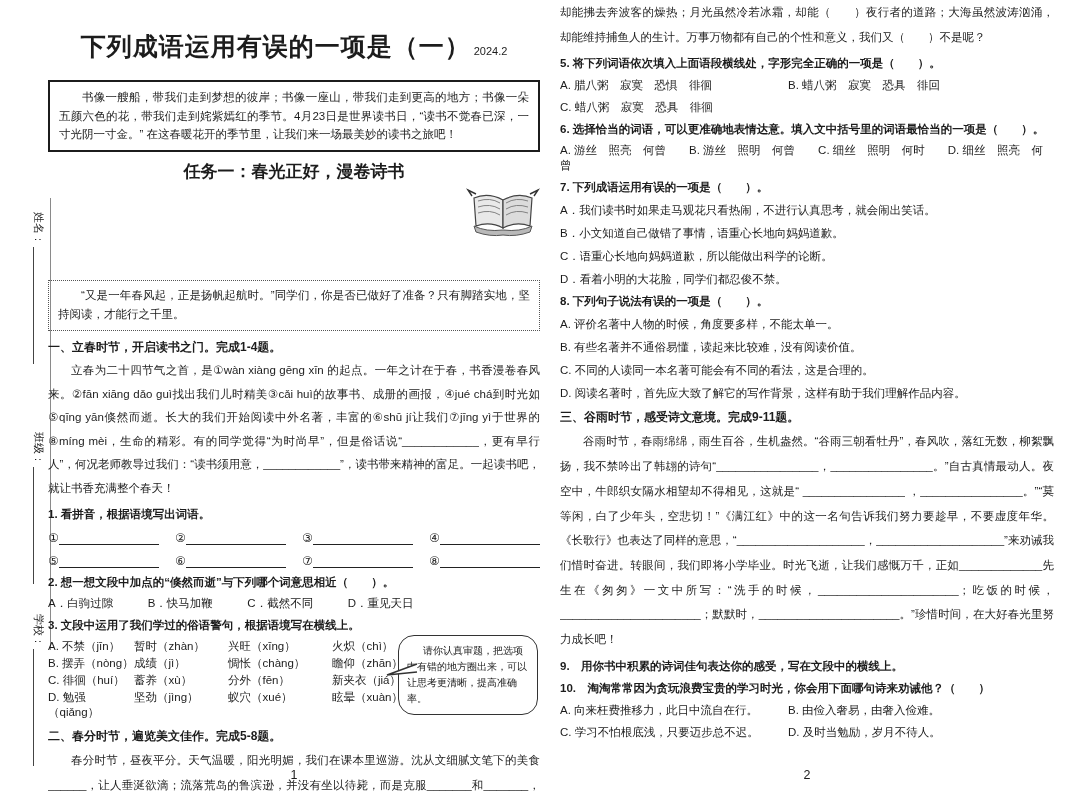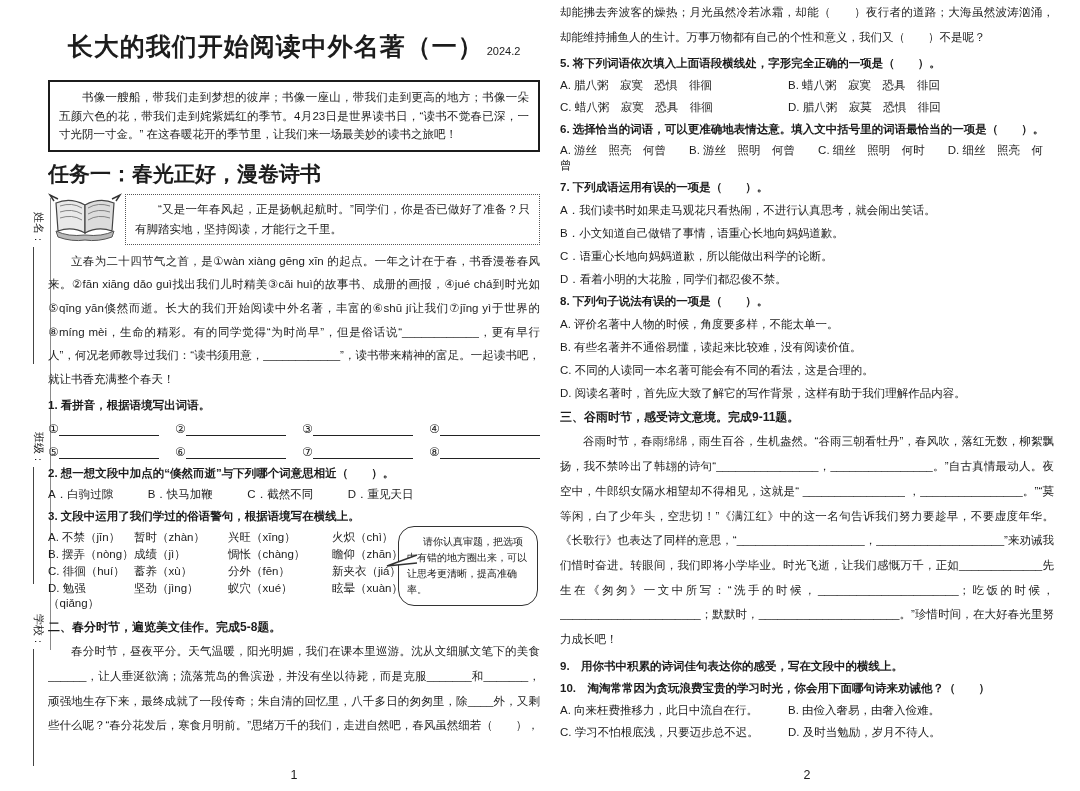--- a/index.html
+++ b/index.html
@@ -15,23 +15,23 @@
              transform-origin:left top;display:flex;align-items:flex-end;font-size:11px;}
   .side-item .sline{flex:1;border-bottom:1px solid #444;margin-bottom:2px;margin-left:2px;}
 
   .title-row{text-align:center;margin-top:30px;white-space:nowrap;}
   .doc-title{font-family:"Liberation Serif","DejaVu Serif",serif;font-size:25px;font-weight:700;letter-spacing:1px;}
   .doc-date{font-size:11px;margin-left:3px;}
 
   .intro-box{border:2.2px solid #1c1c1c;margin-top:17px;padding:6px 9px;font-size:11.5px;
              line-height:1.62;text-indent:2em;text-align:justify;}
 
-  .task-heading{font-size:21px;font-weight:700;margin:8px 0 5px;}
-
-  .quote-row{display:flex;align-items:center;gap:3px;}
+  .task-heading{text-align:center;font-size:17px;font-weight:700;margin:8px 0 5px;}
+
+  .quote-row{display:flex;align-items:flex-end;gap:18px;flex-direction:column;}
   .book-icon{flex:0 0 74px;}
   .quote-box{flex:1;border:1.6px dotted #555;padding:5px 9px;font-size:11.5px;line-height:1.7;
              text-indent:2em;text-align:justify;}
 
   .sec-heading{font-weight:700;font-size:12px;margin-top:8px;}
   .passage{font-size:11.5px;line-height:2.05;text-indent:2em;text-align:justify;margin:3px 0 0;}
   .passage.wide{line-height:2.15;}
 
   .q{font-size:11.5px;font-weight:700;margin-top:7px;}
   .opts-line{font-size:11.5px;margin-top:6px;}
@@ -69,40 +69,41 @@
     <span class="sline"></span>
   </div>
   <div class="side-item" style="top:614px">
     <span>学校：</span>
     <span class="sline"></span>
   </div>
 
   <div class="page page1">
 
     <div class="title-row">
-      <span class="doc-title">长大的我们开始阅读中外名著（一）</span><span class="doc-date">2024.2</span>
+      <span class="doc-title">下列成语运用有误的一项是（一）</span><span class="doc-date">2024.2</span>
     </div>
 
     <div class="intro-box">书像一艘船，带我们走到梦想的彼岸；书像一座山，带我们走到更高的地方；书像一朵五颜六色的花，带我们走到姹紫嫣红的季节。4月23日是世界读书日，“读书不觉春已深，一寸光阴一寸金。” 在这春暖花开的季节里，让我们来一场最美妙的读书之旅吧！</div>
 
     <div class="task-heading">任务一：春光正好，漫卷诗书</div>
 
     <div class="quote-row">
       <span class="book-icon">
         <svg width="74" height="50" viewBox="0 0 74 50">
           <path d="M8 38 Q20 44 37 42 Q54 44 66 38 L64 44 Q50 49 37 47 Q24 49 10 44 Z" fill="#b9b9b9" stroke="#555" stroke-width="1"></path>
           <path d="M37 12 Q22 4 8 10 L10 38 Q24 33 37 40 Z" fill="#e9e9e9" stroke="#444" stroke-width="1.2"></path>
           <path d="M37 12 Q52 4 66 10 L64 38 Q50 33 37 40 Z" fill="#dcdcdc" stroke="#444" stroke-width="1.2"></path>
           <path d="M12 13 Q24 9 34 15 M12 19 Q24 15 34 21 M12 25 Q24 21 34 27 M62 13 Q50 9 40 15 M62 19 Q50 15 40 21 M62 25 Q50 21 40 27" fill="none" stroke="#777" stroke-width="0.9"></path>
           <path d="M6 8 L2 2 L10 6 M68 8 L72 2 L64 6" fill="none" stroke="#333" stroke-width="1.4"></path>
         </svg>
       </span>
       <div class="quote-box">“又是一年春风起，正是扬帆起航时。”同学们，你是否已做好了准备？只有脚踏实地，坚持阅读，才能行之千里。</div>
     </div>
 
+    <div class="sec-heading">一、立春时节，开启读书之门。完成1-4题。</div>
     <p class="passage">立春为二十四节气之首，是①wàn  xiàng  gēng  xīn 的起点。一年之计在于春，书香漫卷春风来。②fān  xiāng  dǎo  guì找出我们儿时精美③cǎi  huì的故事书、成册的画报，④jué  chá到时光如⑤qīng  yān倏然而逝。长大的我们开始阅读中外名著，丰富的⑥shū  jí让我们⑦jīng  yì于世界的⑧míng  mèi，生命的精彩。有的同学觉得“为时尚早”，但是俗话说“____________，更有早行人”，何况老师教导过我们：“读书须用意，____________”，读书带来精神的富足。一起读书吧，就让书香充满整个春天！</p>
 
     <div class="q">1. 看拼音，根据语境写出词语。</div>
     <div class="blank-row">
       <span class="blank-item">
           <span>①</span>
           <span class="line"></span>
         </span>
       <span class="blank-item">
           <span>②</span>
@@ -180,21 +181,20 @@
 
     <p class="passage wide" style="text-indent:0;margin-top:0;">却能拂去奔波客的燥热；月光虽然冷若冰霜，却能（　　）夜行者的道路；大海虽然波涛汹涌，却能维持捕鱼人的生计。万事万物都有自己的个性和意义，我们又（　　）不是呢？</p>
 
     <div class="q">5. 将下列词语依次填入上面语段横线处，字形完全正确的一项是（　　）。</div>
     <div class="opt-2col">
       <span>A. 腊八粥　寂寞　恐惧　徘徊</span>
       <span>B. 蜡八粥　寂寞　恐具　徘回</span>
     </div>
     <div class="opt-2col">
       <span>C. 蜡八粥　寂寞　恐具　徘徊</span>
-      <span>D. 腊八粥　寂莫　恐惧　徘回</span>
     </div>
 
     <div class="q">6. 选择恰当的词语，可以更准确地表情达意。填入文中括号里的词语最恰当的一项是（　　）。</div>
     <div class="opts-line">A. 游丝　照亮　何曾　　B. 游丝　照明　何曾　　C. 细丝　照明　何时　　D. 细丝　照亮　何曾</div>
 
     <div class="q">7. 下列成语运用有误的一项是（　　）。</div>
     <div class="opt-block">
       <div class="opt-item">A．我们读书时如果走马观花只看热闹，不进行认真思考，就会闹出笑话。</div>
       <div class="opt-item">B．小文知道自己做错了事情，语重心长地向妈妈道歉。</div>
       <div class="opt-item">C．语重心长地向妈妈道歉，所以能做出科学的论断。</div>

